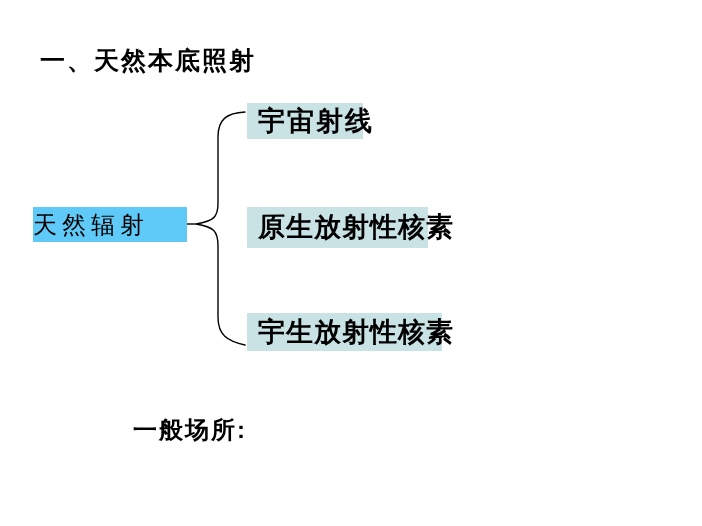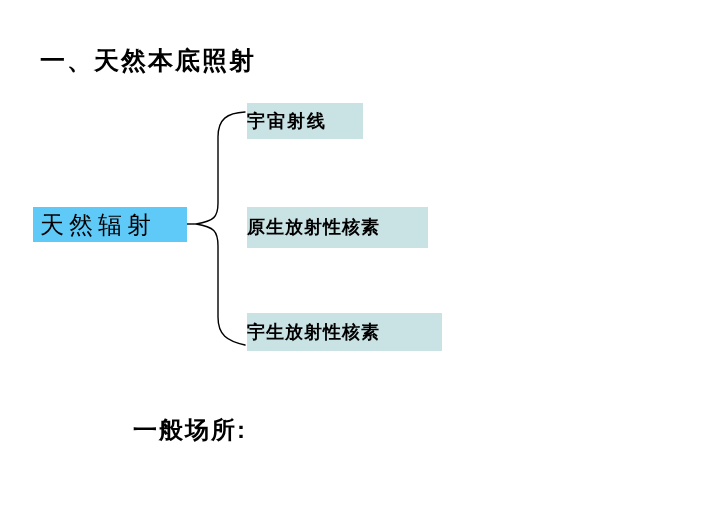--- a/index.html
+++ b/index.html
@@ -29,37 +29,37 @@
   .root-box {
     position: absolute;
     left: 33px;
     top: 207px;
     width: 154px;
     height: 35px;
     line-height: 35px;
     background: var(--root-box-bg, #5FC9F7);
     font-size: 24px;
     letter-spacing: 5px;
-    padding-left: 7px;
     box-sizing: border-box;
     white-space: nowrap;
   }
   .brace-svg {
     position: absolute;
     left: 187px;
     top: 105px;
     width: 65px;
     height: 245px;
   }
   .branch-box {
     position: absolute;
     background: var(--branch-box-bg, #C9E2E4);
     font-weight: bold;
-    font-size: 18px;
+    font-size: 27px;
     letter-spacing: 1px;
+    padding-left: 11px;
     box-sizing: border-box;
     white-space: nowrap;
   }
   .branch-1 { left: 247px; top: 103px; width: 116px; height: 36px; line-height: 36px; letter-spacing: 2px; }
   .branch-2 { left: 247px; top: 207px; width: 181px; height: 41px; line-height: 41px; }
   .branch-3 { left: 247px; top: 313px; width: 195px; height: 38px; line-height: 38px; }
   .note-lead {
     position: absolute;
     left: 133px;
     top: 414px;

